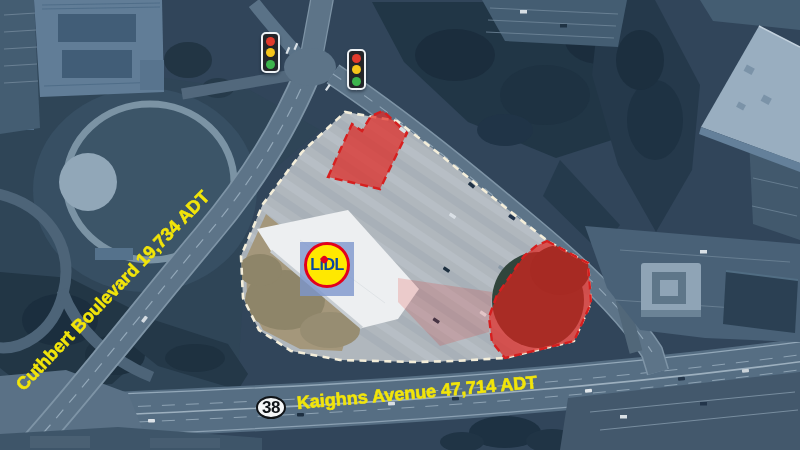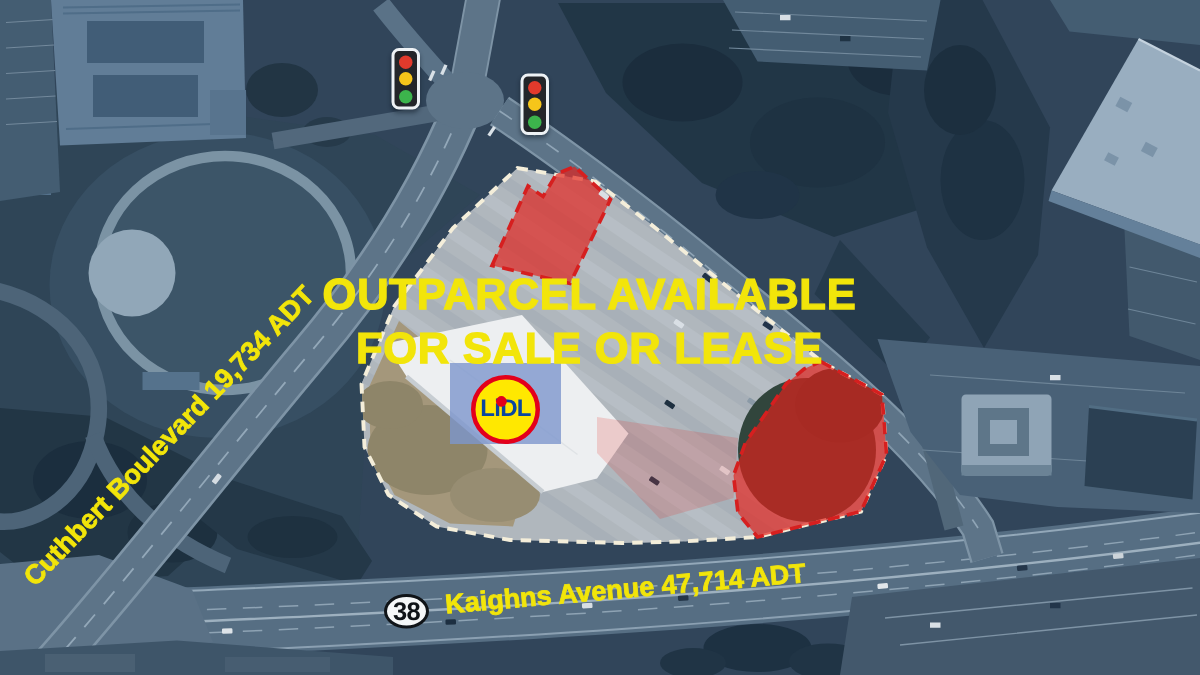--- a/index.html
+++ b/index.html
@@ -22,22 +22,22 @@
           font-size:17px;font-weight:bold;color:#101418;letter-spacing:-.5px}
 
   .tlight{position:absolute;width:15px;height:37px;background:#232529;border:2px solid #eef2f5;
           border-radius:5px;display:flex;flex-direction:column;align-items:center;
           justify-content:space-evenly;box-shadow:0 2px 3px rgba(8,18,28,.45)}
   .tlight.one{left:261px;top:32px}
   .tlight.two{left:347px;top:49px}
   .bulb{width:9px;height:9px;border-radius:50%}
   .bulb.red{background:#e23a2c}.bulb.amber{background:#f6c51a}.bulb.green{background:#3cb44c}
 
-  .lidl{position:absolute;left:300px;top:242px;width:74px;height:54px;
-        background:rgba(125,150,205,.8);display:flex;align-items:flex-end;justify-content:center}
+  .lidl{position:absolute;left:300px;top:242px;width:54px;height:54px;
+        background:rgba(125,150,205,.8);display:flex;align-items:flex-start;justify-content:center}
   .lidl-circle{position:relative;width:46px;height:46px;border-radius:50%;box-sizing:border-box;
                background:var(--lidl-yellow,#ffe800);border:3px solid var(--lidl-red,#e3001b);
                display:flex;align-items:center;justify-content:center}
   .lidl-text{color:var(--lidl-blue,#0a47a0);font-weight:bold;font-size:16px;letter-spacing:-.5px}
   .lidl-dot{position:absolute;left:14px;top:11px;width:6.5px;height:6.5px;
             background:var(--lidl-red,#e3001b);border-radius:50%;transform:rotate(45deg)}
 </style>
 </head>
 <body>
 
@@ -249,24 +249,20 @@
     <span class="bulb green"></span>
   </div>
 
   <div class="lidl">
     <div class="lidl-circle">
       <span class="lidl-text">LiDL</span>
       <span class="lidl-dot"></span>
     </div>
   </div>
 
-  <div class="headline">
-    <div>OUTPARCEL AVAILABLE</div>
-    <div>FOR SALE OR LEASE</div>
-  </div>
 
   <div class="road-label cuthbert">Cuthbert Boulevard 19,734 ADT</div>
   <div class="road-label kaighns">Kaighns Avenue 47,714 ADT</div>
 
   <div class="shield">
     <span>38</span>
   </div>
 
 </div>
 

